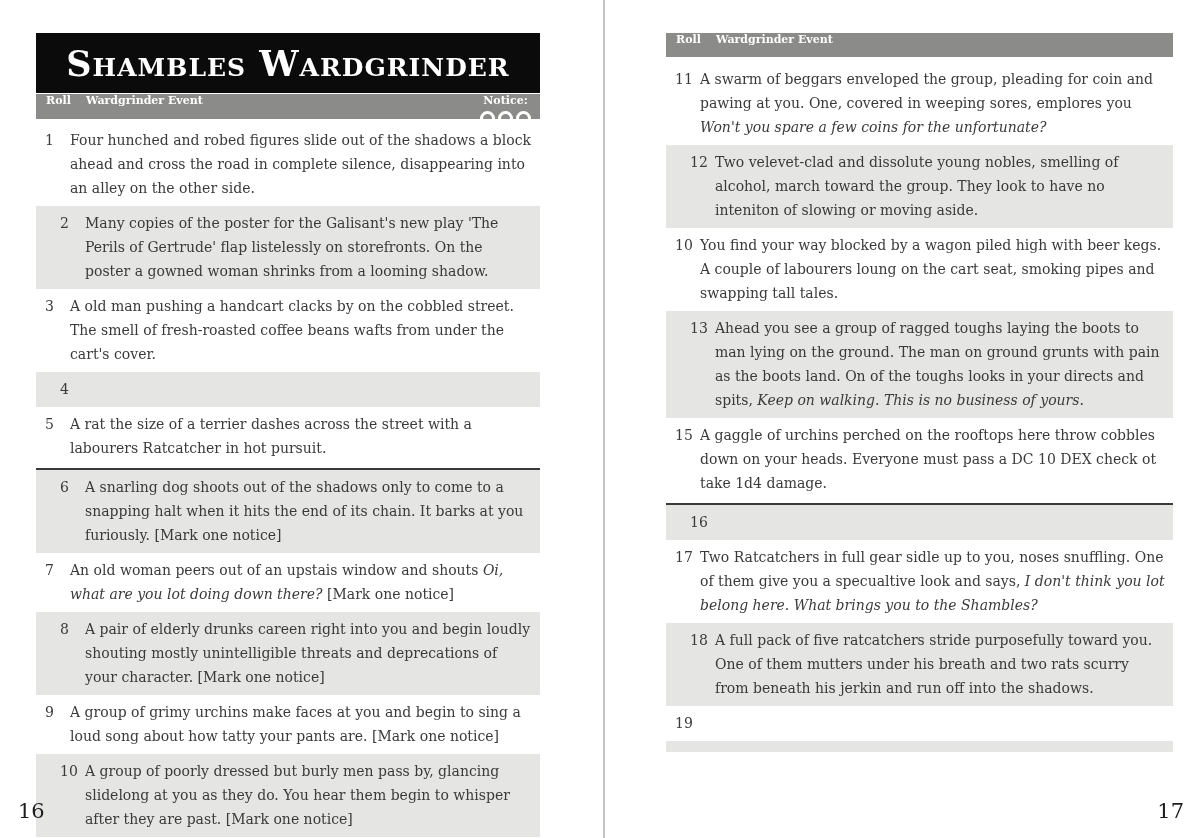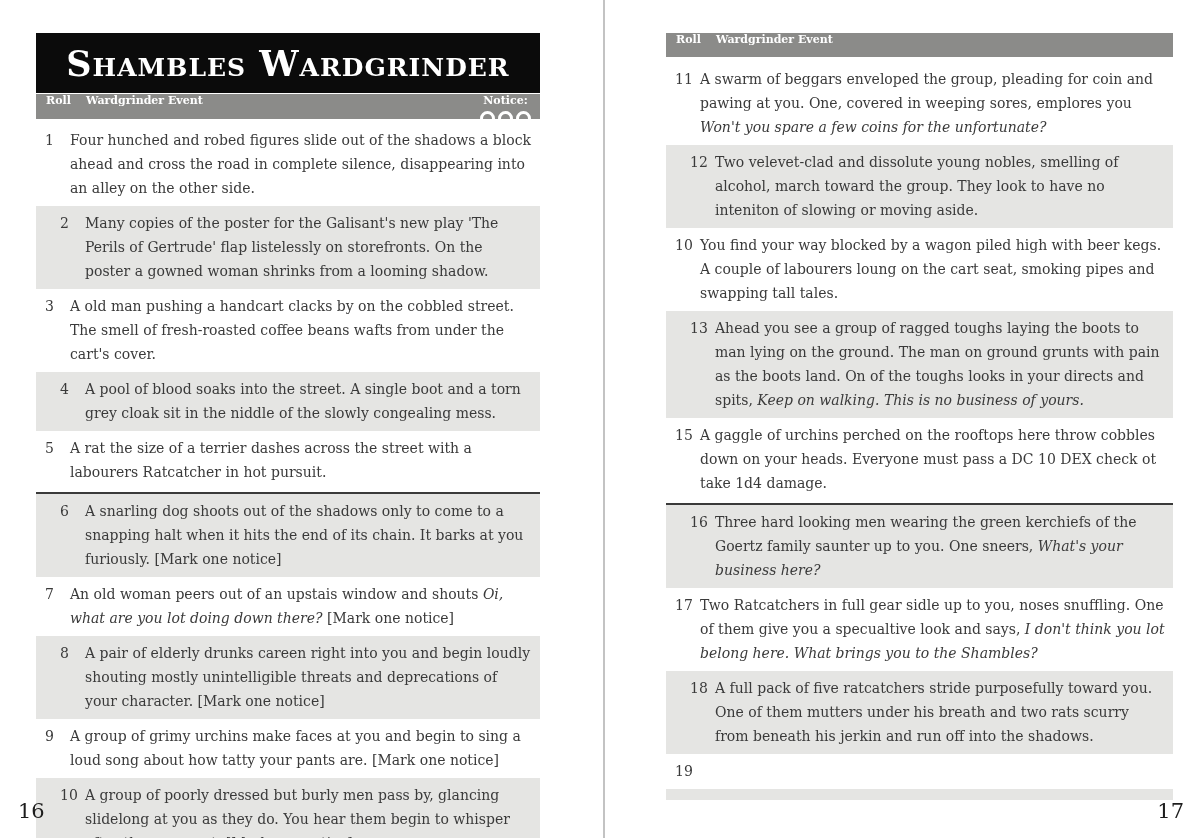--- a/index.html
+++ b/index.html
@@ -84,21 +84,20 @@
       <div class="row shaded">
         <span class="roll">2</span>
         <span class="event-text"><span>Many copies of the poster for the Galisant's new play 'The Perils of Gertrude' flap listelessly on storefronts. On the poster a gowned woman shrinks from a looming shadow.</span></span>
       </div>
       <div class="row">
         <span class="roll">3</span>
         <span class="event-text"><span>A old man pushing a handcart clacks by on the cobbled street. The smell of fresh-roasted coffee beans wafts from under the cart's cover.</span></span>
       </div>
       <div class="row shaded">
         <span class="roll">4</span>
-        <span class="event-text"><span>A pool of blood soaks into the street. A single boot and a torn grey cloak sit in the niddle of the slowly congealing mess.</span></span>
       </div>
       <div class="row">
         <span class="roll">5</span>
         <span class="event-text"><span>A rat the size of a terrier dashes across the street with a labourers Ratcatcher in hot pursuit.</span></span>
       </div>
       <div class="row shaded divider-top">
         <span class="roll">6</span>
         <span class="event-text"><span>A snarling dog shoots out of the shadows only to come to a snapping halt when it hits the end of its chain. It barks at you furiously.  [Mark one notice]</span></span>
       </div>
       <div class="row">
@@ -141,21 +140,20 @@
       <div class="row shaded">
         <span class="roll">13</span>
         <span class="event-text"><span>Ahead you see a group of ragged toughs laying the boots to man lying on the ground. The man on ground grunts with pain as the boots land. On of the toughs looks in your directs and spits, </span><em>Keep on walking. This is no business of yours.</em></span>
       </div>
       <div class="row">
         <span class="roll">15</span>
         <span class="event-text"><span>A gaggle of urchins perched on the rooftops here throw cobbles down on your heads. Everyone must pass a DC 10 DEX check ot take 1d4 damage.</span></span>
       </div>
       <div class="row shaded divider-top">
         <span class="roll">16</span>
-        <span class="event-text"><span>Three hard looking men wearing the green kerchiefs of the Goertz family saunter up to you. One sneers, </span><em>What's your business here?</em></span>
       </div>
       <div class="row">
         <span class="roll">17</span>
         <span class="event-text"><span>Two Ratcatchers in full gear sidle up to you, noses snuffling. One of them give you a specualtive look and says, </span><em>I don't think you lot belong here. What brings you to the Shambles?</em></span>
       </div>
       <div class="row shaded">
         <span class="roll">18</span>
         <span class="event-text"><span>A full pack of five ratcatchers stride purposefully toward you. One of them mutters under his breath and two rats scurry from beneath his jerkin and run off into the shadows.</span></span>
       </div>
       <div class="row">

